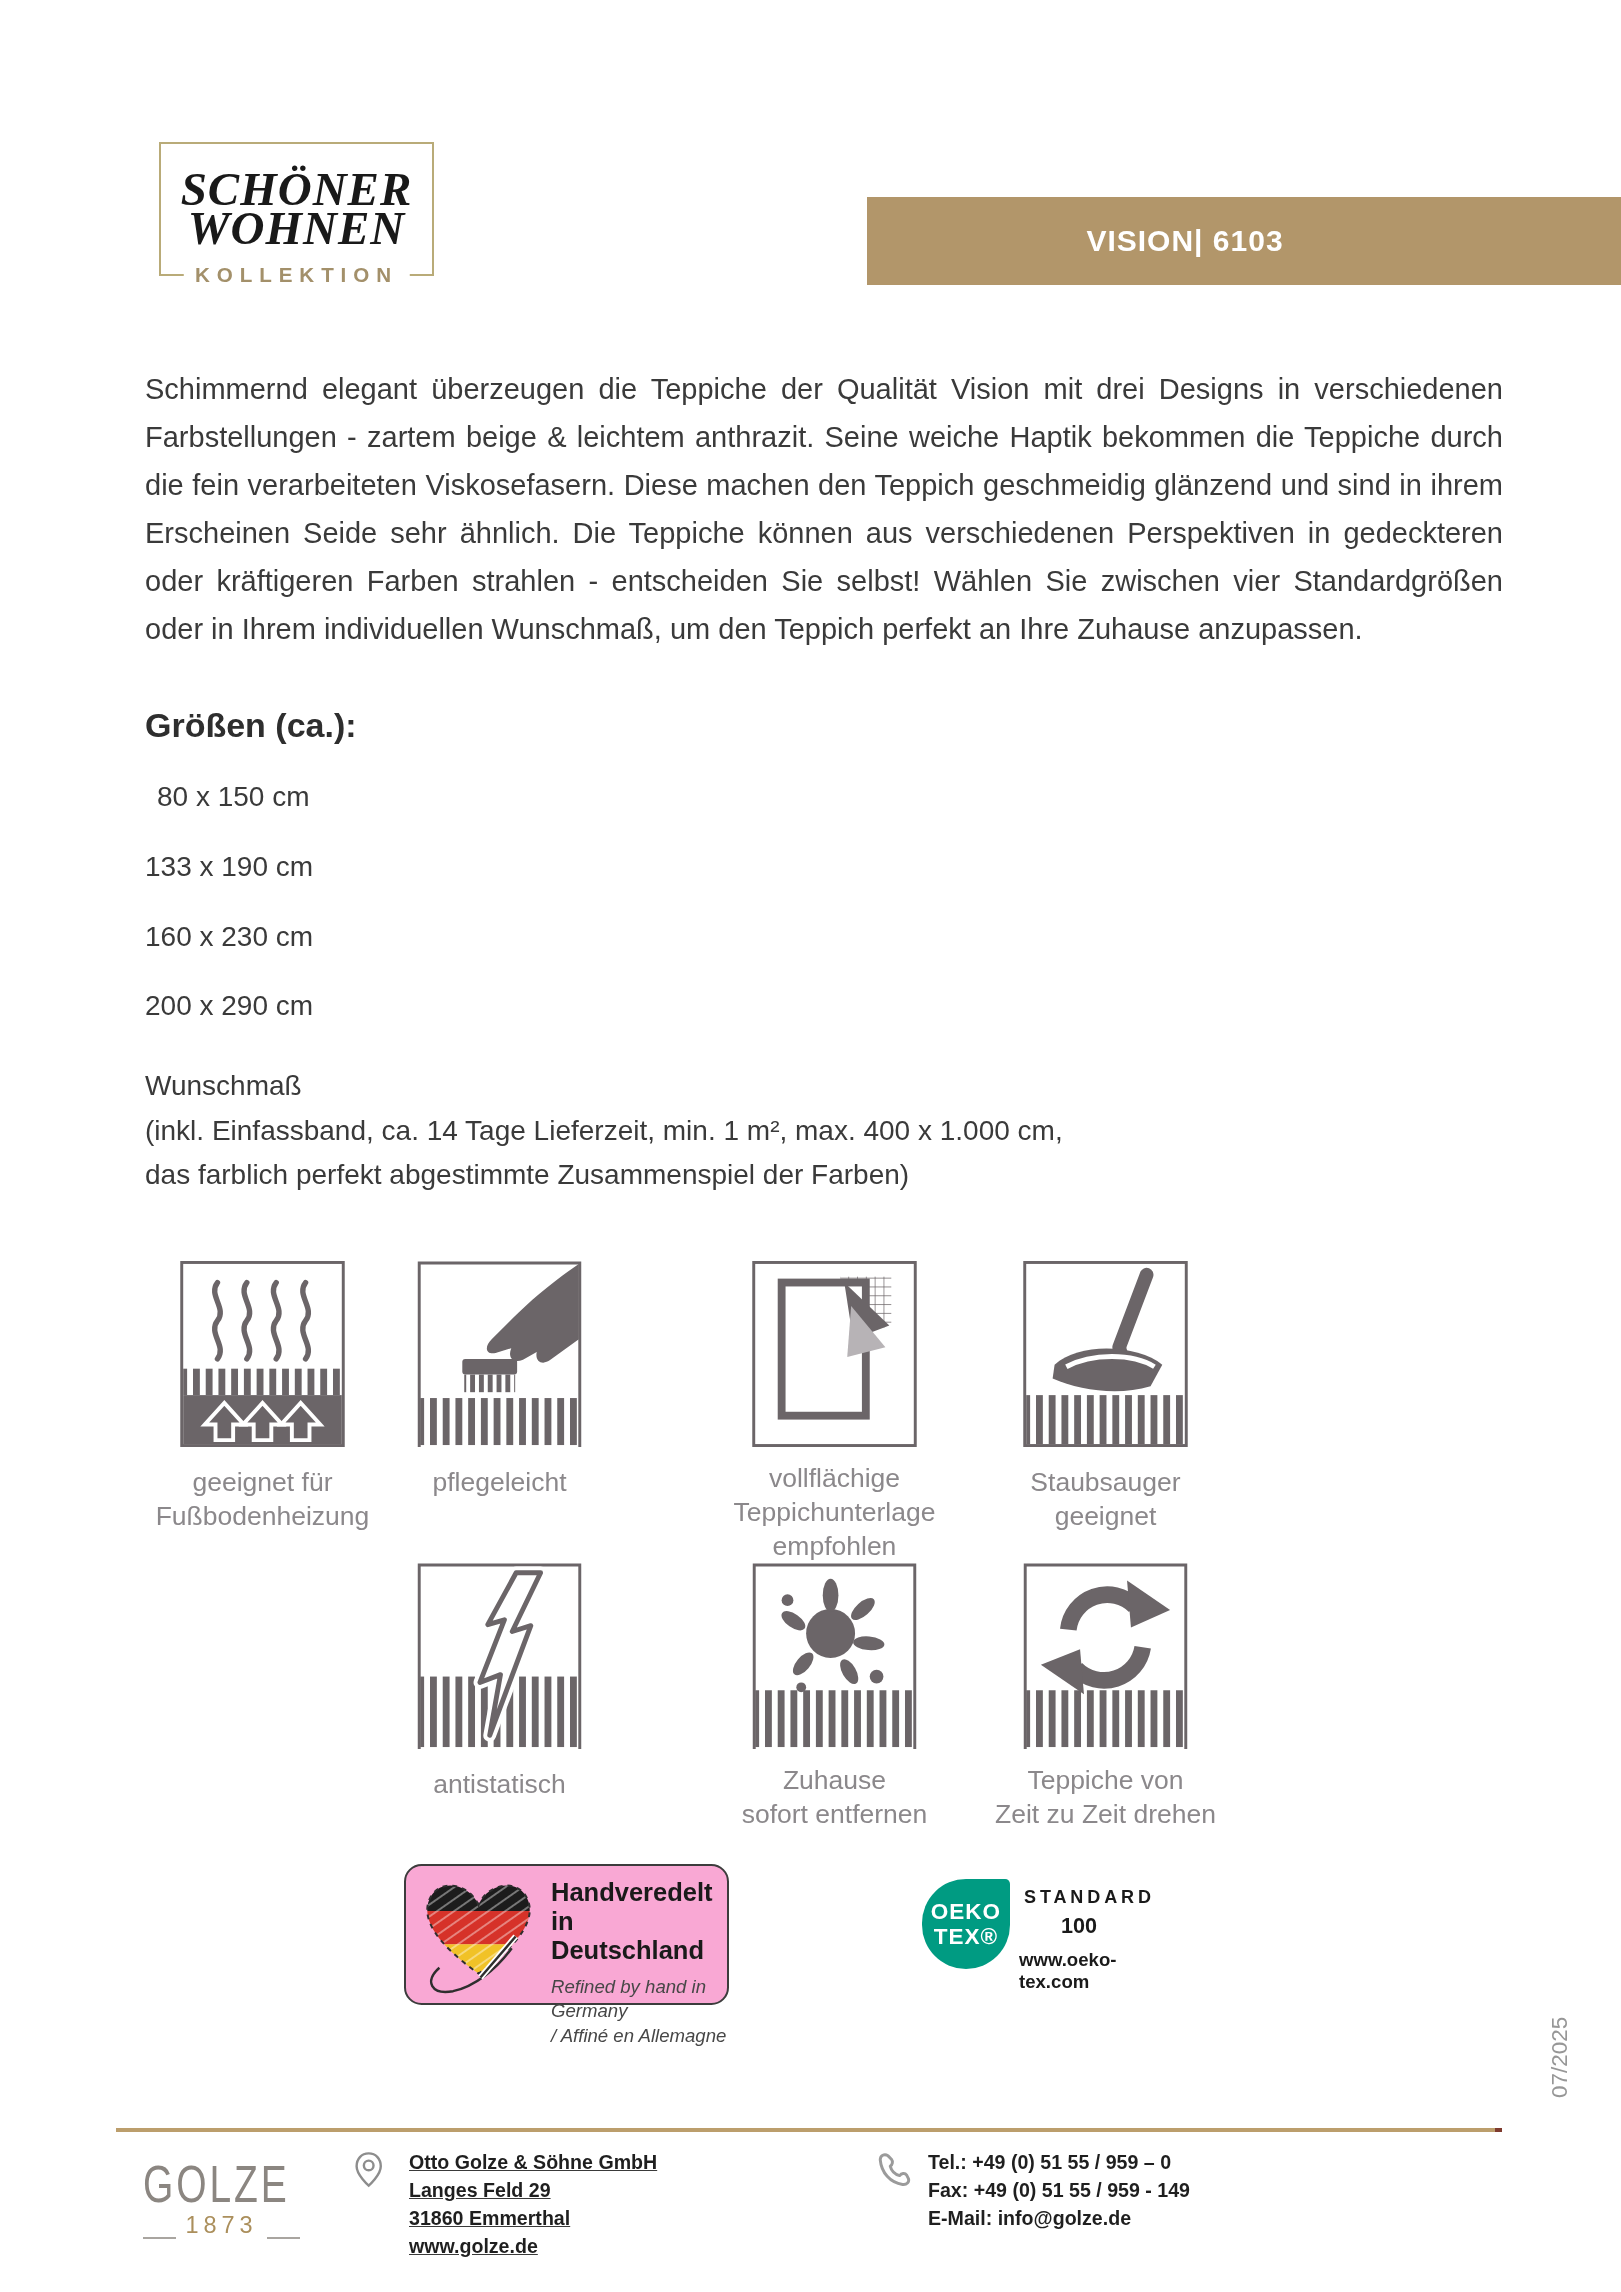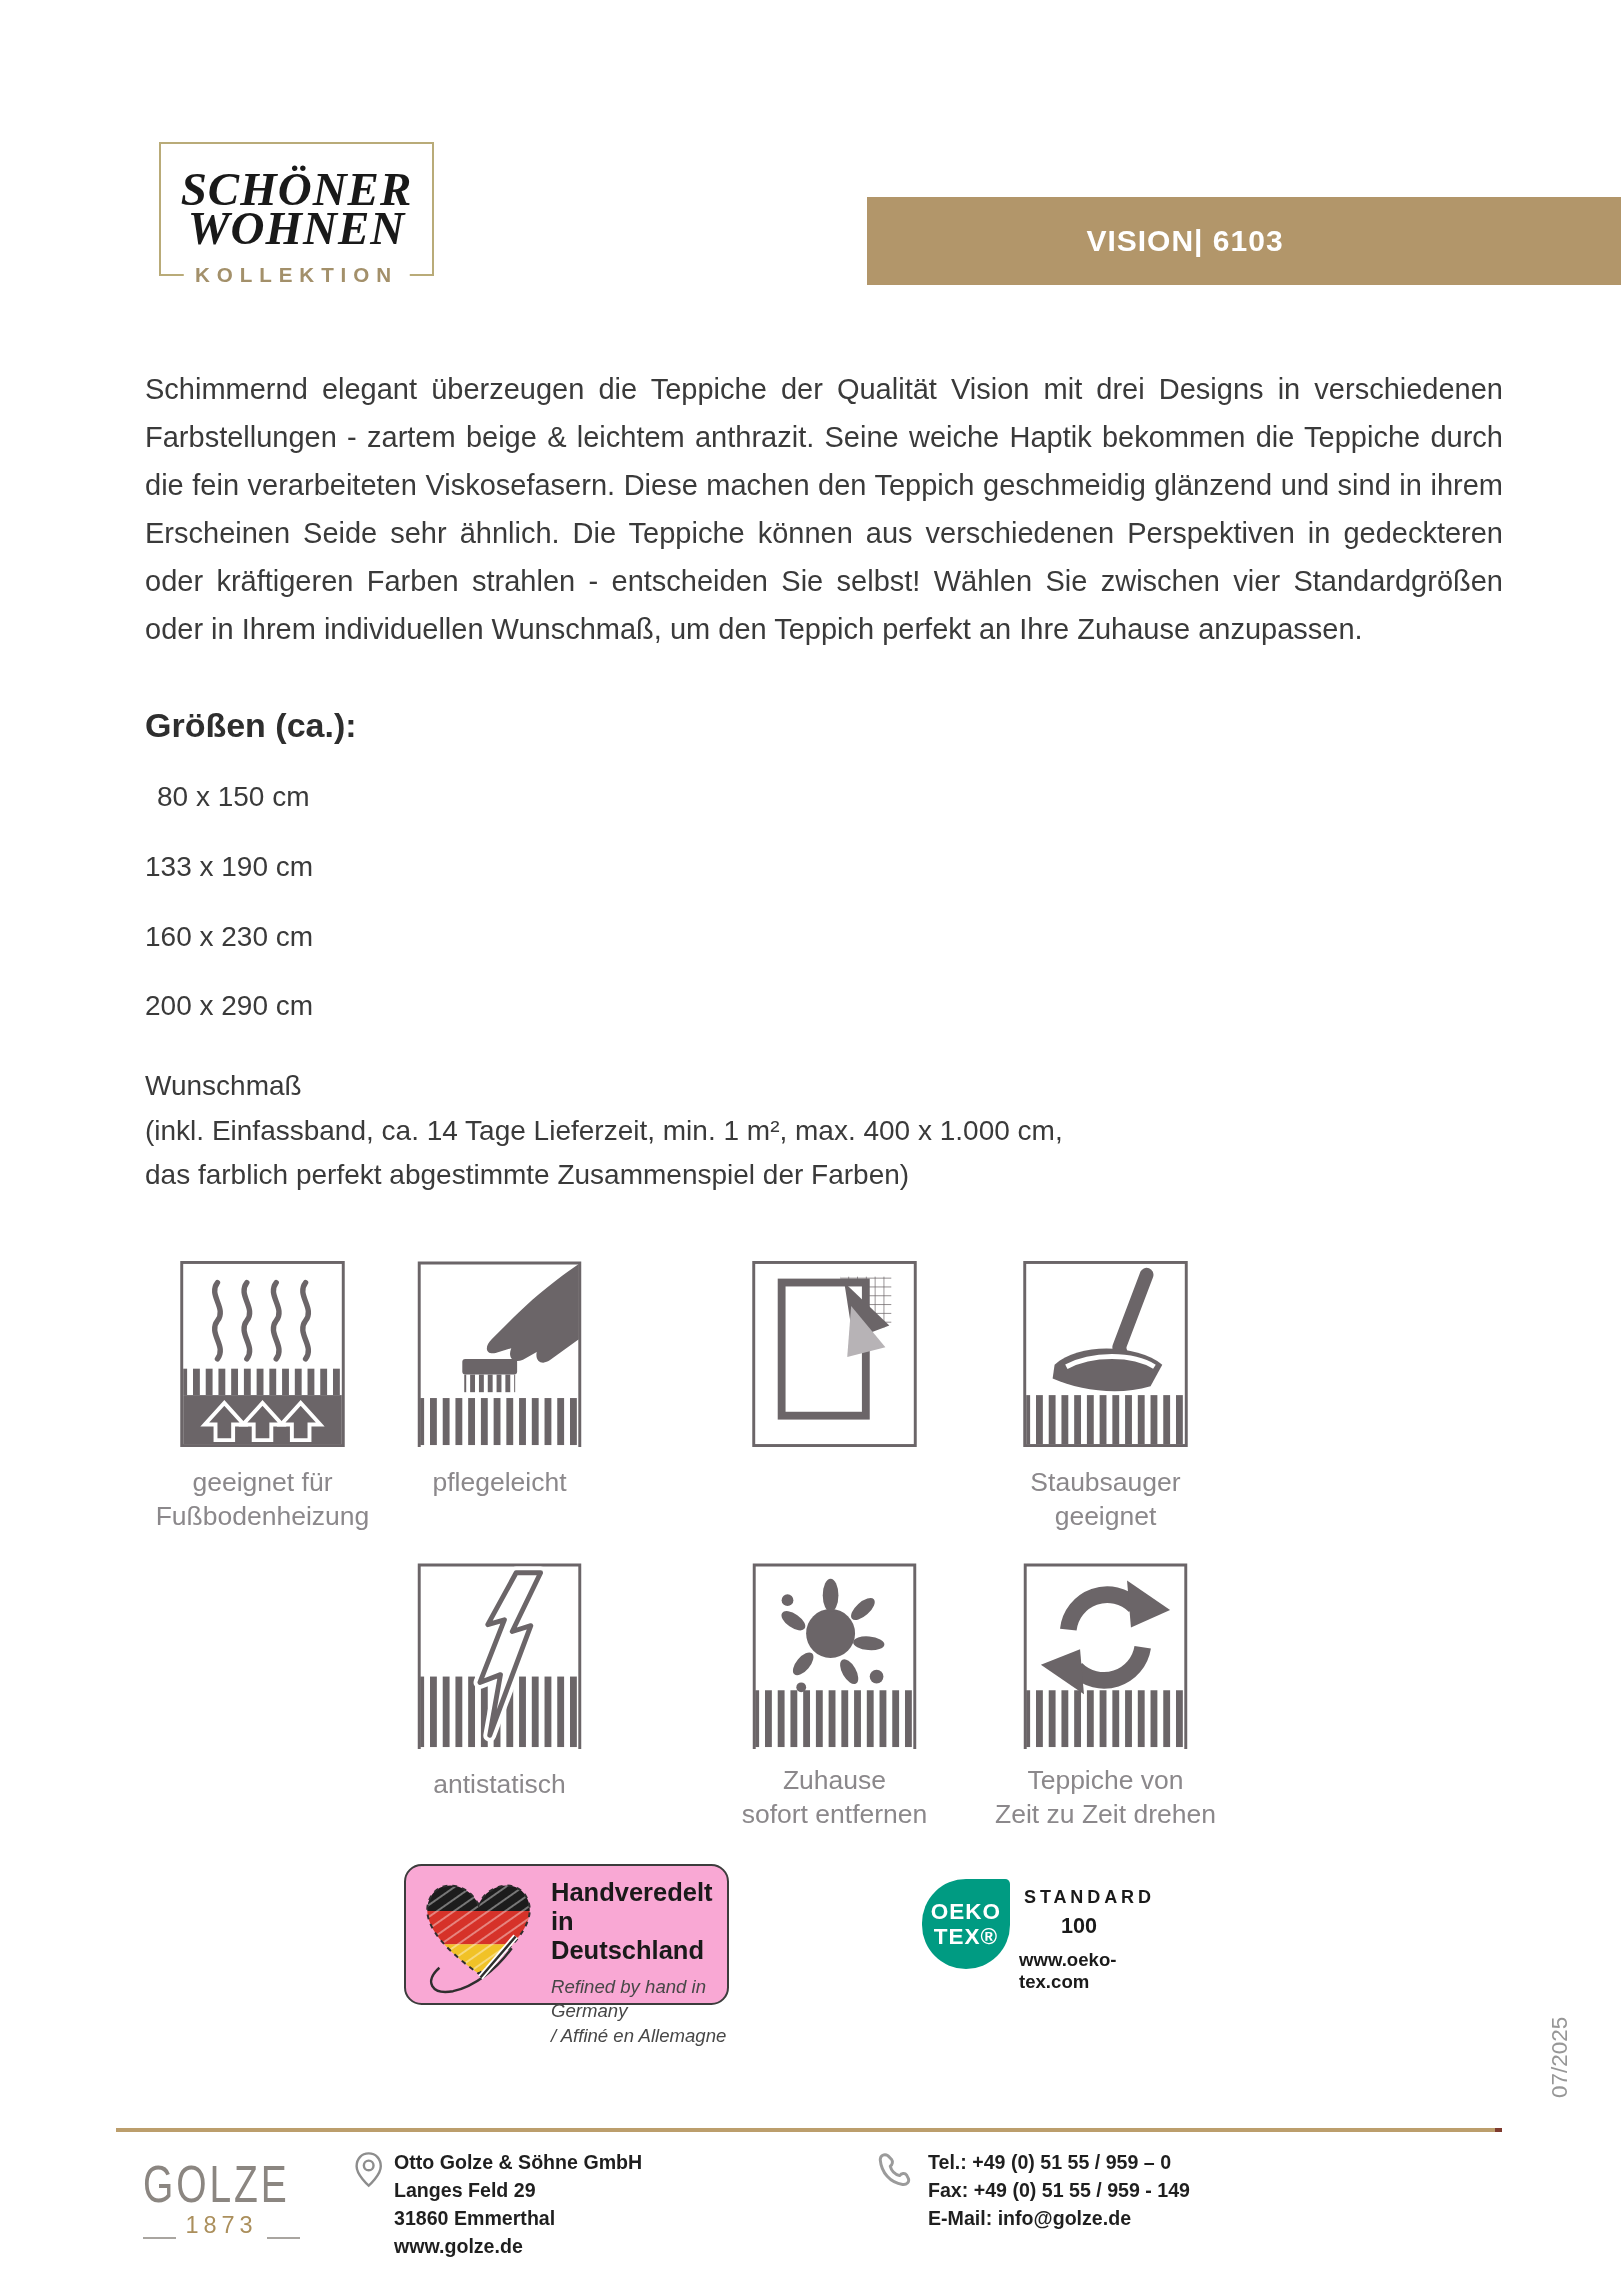--- a/index.html
+++ b/index.html
@@ -139,20 +139,25 @@
           <pattern id="g3" width="9" height="9" patternUnits="userSpaceOnUse">
             <path d="M9,0 V9 M0,9 H9" stroke="#6b6568" stroke-width="1.4" fill="none"></path>
           </pattern>
         </defs>
       <rect x="1.5" y="1.5" width="165" height="187" fill="none" stroke="#6b6568" stroke-width="3"></rect>
       <rect x="90" y="16" width="52" height="52" fill="url(#g3)"></rect>
       <rect x="30" y="22" width="86" height="136" fill="#ffffff" stroke="#6b6568" stroke-width="8"></rect>
       <path d="M94,22 L140,66 L103,80 Z" fill="#6b6568"></path>
       <path d="M101,46 L136,88 L97,98 Z" fill="#b7b3b6"></path>
     </svg>
+    <div class="caption" style="margin-top:13.7px;">
+      <div>vollflächige</div>
+      <div>Teppichunterlage</div>
+      <div>empfohlen</div>
+    </div>
   </div>
 
   <div class="abs feature-cell" style="left:978px;top:1261px;">
     <svg class="icon-svg" width="165" height="186" viewBox="0 0 168 190">
       <defs>
           <pattern id="s4" width="13" height="8" patternUnits="userSpaceOnUse">
             <rect width="7" height="8" fill="#6b6568"></rect>
           </pattern>
         </defs>
       <rect x="1.5" y="1.5" width="165" height="187" fill="none" stroke="#6b6568" stroke-width="3"></rect>
@@ -288,21 +293,21 @@
   <div class="abs golze-year-row" style="left:143px;top:2212px;width:157px;justify-content:center;">
     <span class="rule"></span>
     <span class="golze-year">1873</span>
     <span class="rule"></span>
   </div>
 
   <svg class="abs" style="left:355px;top:2151px;" width="27.4" height="37" viewBox="0 0 34 44">
     <path d="M17,2 C8,2 2,9 2,18 C2,29 17,42 17,42 C17,42 32,29 32,18 C32,9 26,2 17,2 Z" stroke="#8d8d8d" stroke-width="3" fill="none"></path>
     <circle cx="17" cy="17" r="6" stroke="#8d8d8d" stroke-width="3" fill="none"></circle>
   </svg>
-  <div class="abs" style="left:394px;top:2148px;">
+  <div class="abs" style="left:409px;top:2148px;text-decoration:underline;">
     <div class="addr-line">Otto Golze &amp; Söhne GmbH</div>
     <div class="addr-line">Langes Feld 29</div>
     <div class="addr-line">31860 Emmerthal</div>
     <div class="addr-line">www.golze.de</div>
   </div>
 
   <svg class="abs" style="left:872px;top:2148px;" width="43" height="43" viewBox="0 0 60 60">
     <path d="M12,16 C12,9 19,5 25,9 L31,15 C34,19 33,24 29,27 C31,35 37,41 45,43 C48,39 54,38 57,42 L60,48 C62,54 57,59 50,58 C29,55 14,38 12,16 Z" transform="scale(0.82) translate(2,4)" stroke="#9b9b9b" stroke-width="5" fill="none" stroke-linejoin="round"></path>
   </svg>
   <div class="abs" style="left:928px;top:2148px;">

